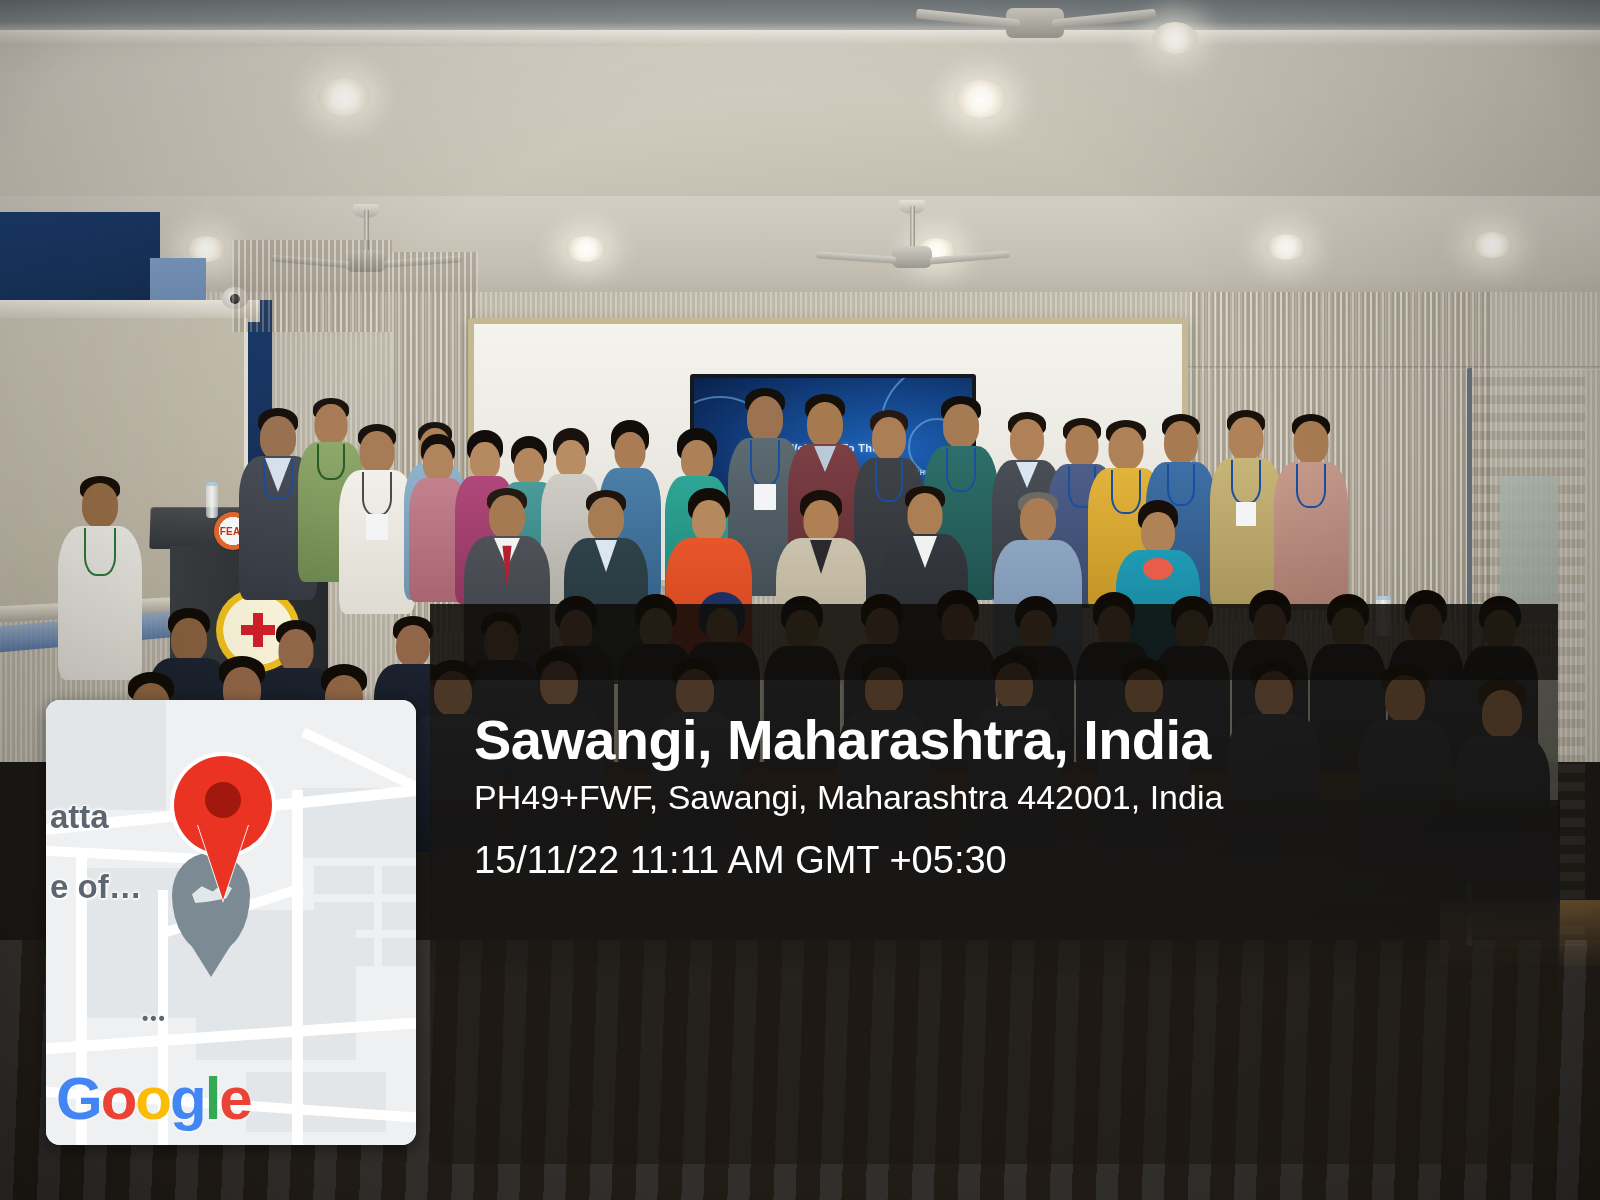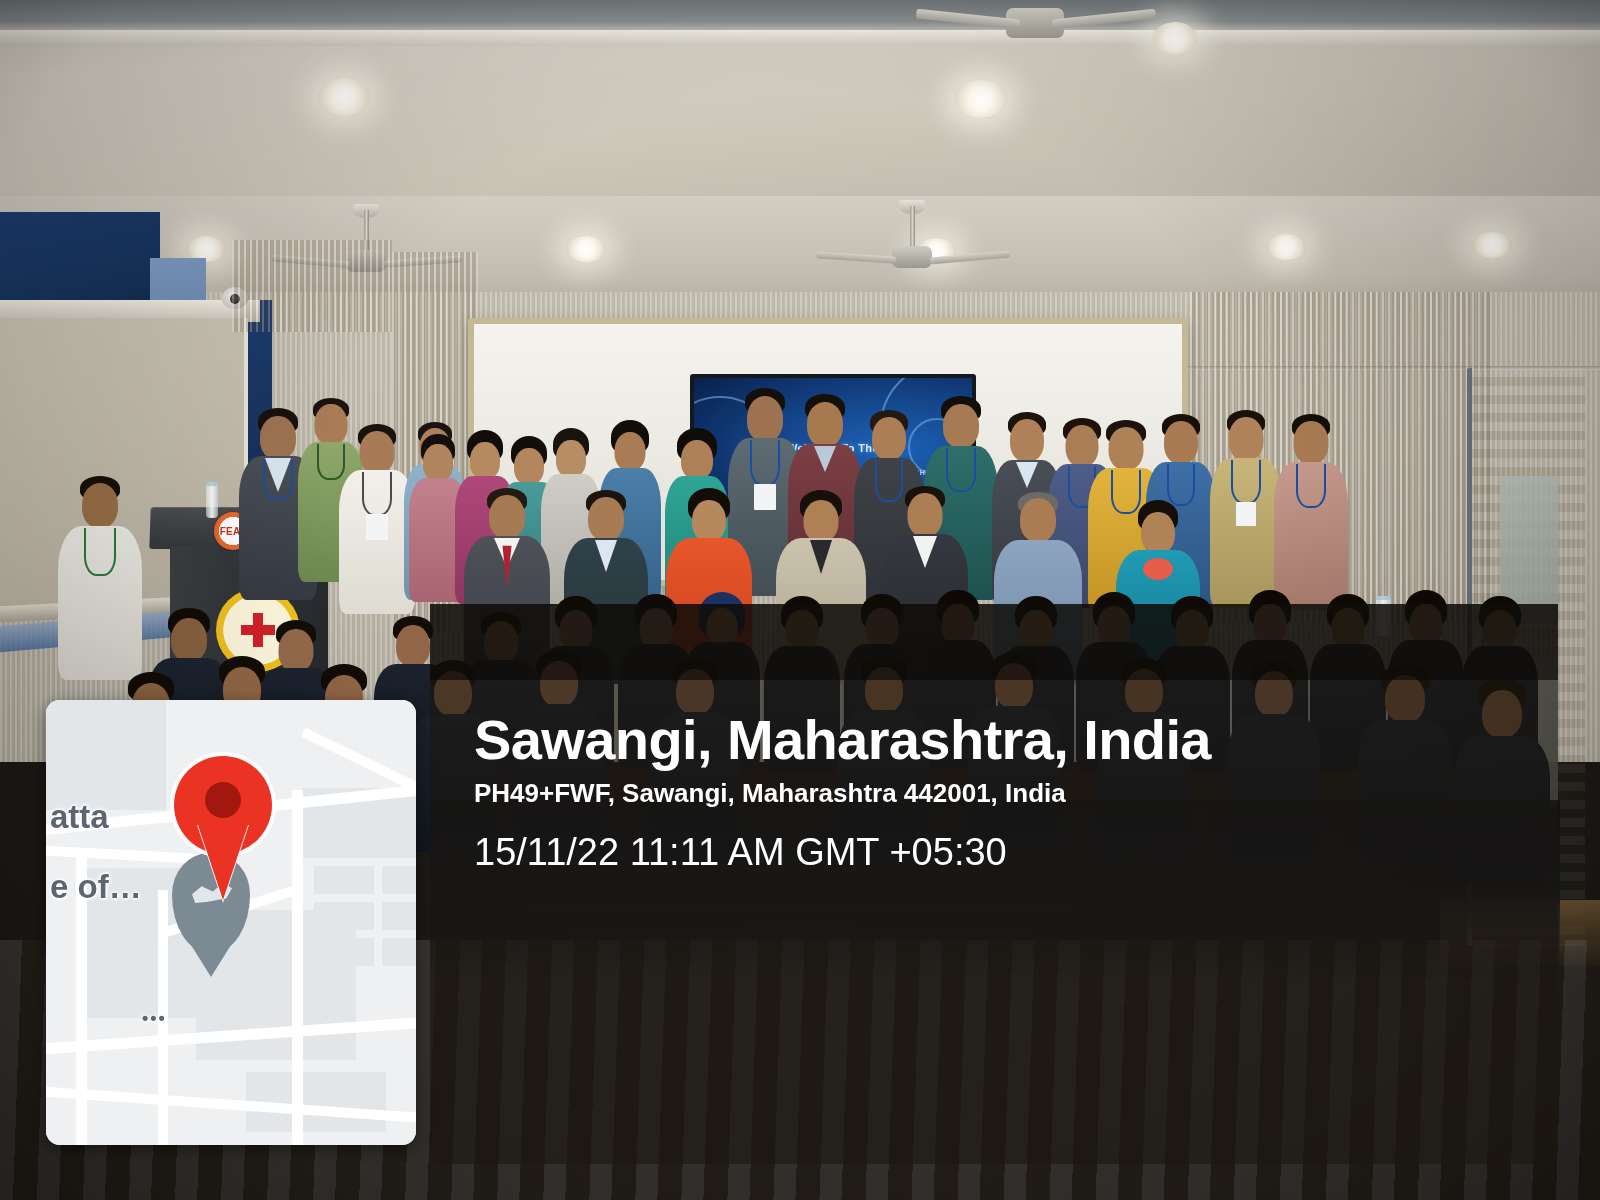--- a/index.html
+++ b/index.html
@@ -279,21 +279,21 @@
   .brand-name {
     color:#ffffff; font-size:41px; font-weight:bold; letter-spacing:-.2px;
     white-space:nowrap; line-height:1;
   }
 
   .gps-text {
     position:absolute; left:474px; top:700px; width:1060px;
     color:#ffffff; line-height:1.02;margin-top:11px;
   }
   .gps-title { font-size:56px; font-weight:bold; letter-spacing:-.6px; white-space:nowrap; }
-  .gps-addr { font-size:26px; font-weight:bold; margin-top:12px; white-space:nowrap; }
+  .gps-addr { font-size:34px; font-weight:normal; margin-top:12px; white-space:nowrap; }
   .gps-lat  { font-size:38px; font-weight:normal; margin-top:22px; white-space:nowrap; }
   .gps-long { font-size:38px; font-weight:normal; margin-top:26px; white-space:nowrap; }
   .gps-time { font-size:38px; font-weight:normal; margin-top:26px; white-space:nowrap; }
 
   
   .map-card {
     position:absolute; left:46px; top:700px; width:370px; height:445px;
     background:#eceff1; border-radius:14px; overflow:hidden;
     box-shadow:0 4px 16px rgba(0,0,0,.45);
   }
@@ -809,15 +809,18 @@
     <div class="map-label" style="left:4px;top:168px;font-size:33px;">e of…</div>
     <div class="map-dots" style="left:96px;top:308px;font-size:18px;">•••</div>
 
     <div class="poi-marker">
       <div class="poi-glyph"></div>
     </div>
     <div class="red-pin">
       <div class="red-pin-dot"></div>
     </div>
 
+    <div class="gmark">
+      <i style="color:#4285F4;">G</i><i style="color:#EA4335;">o</i><i style="color:#FBBC05;">o</i><i style="color:#4285F4;">g</i><i style="color:#34A853;">l</i><i style="color:#EA4335;">e</i>
+    </div>
   </div>
 
 </div>
 
 </body></html>

